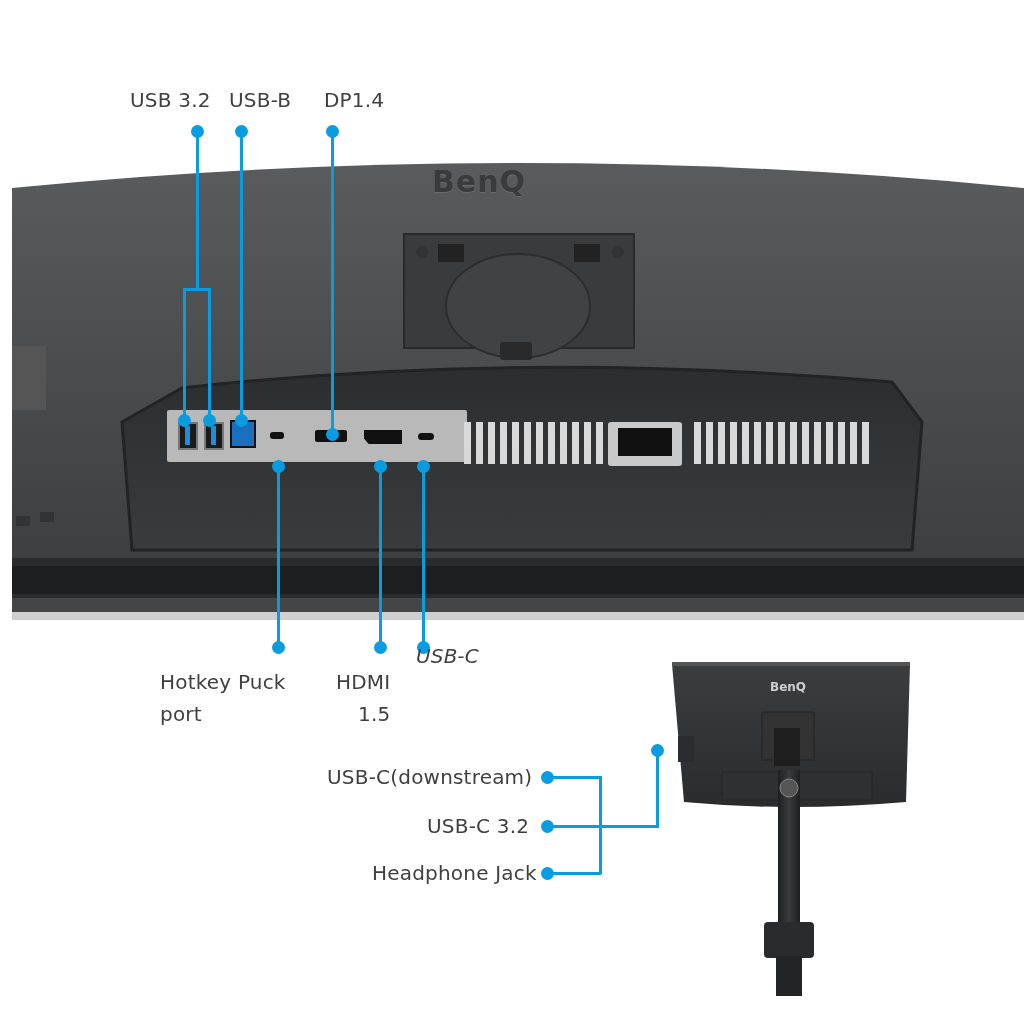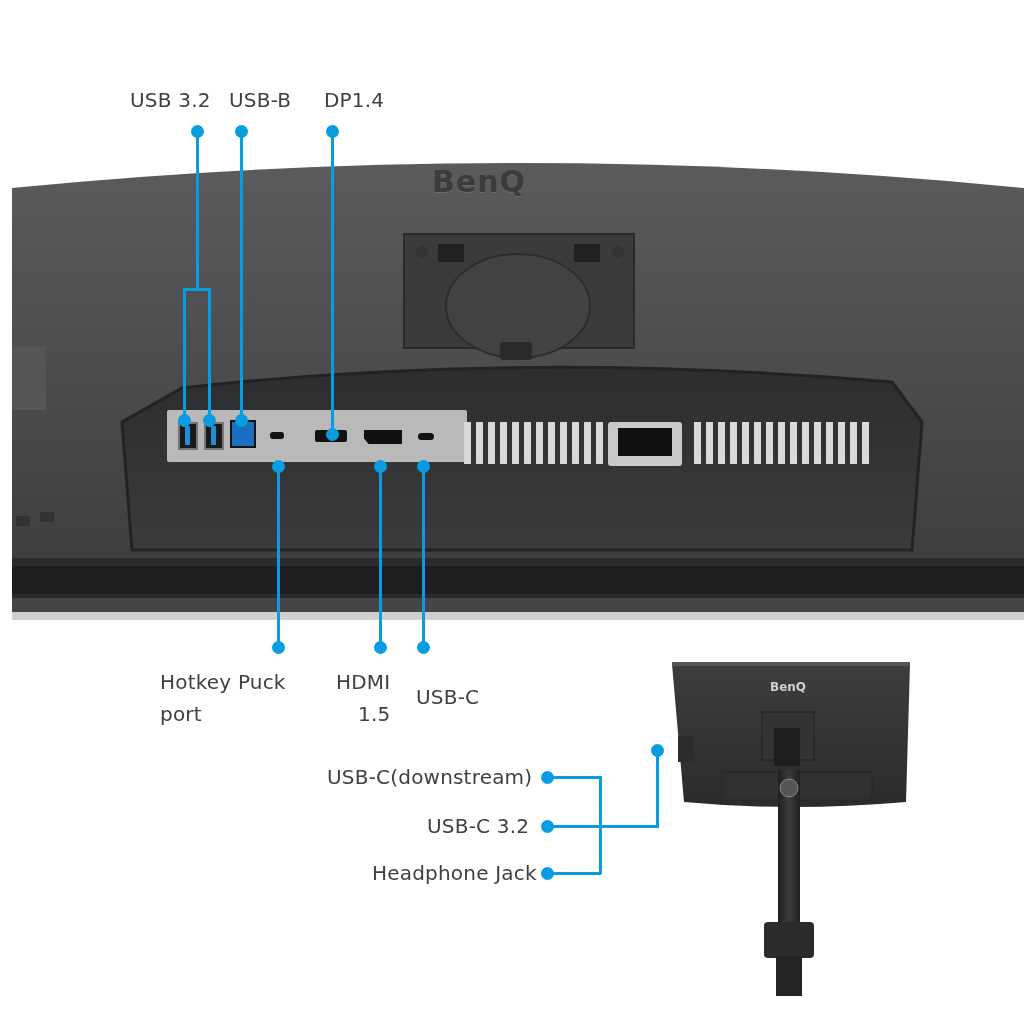--- a/index.html
+++ b/index.html
@@ -146,21 +146,21 @@
 <div class="dot" style="left:417px; top:641px;"></div>
 
 <div class="label" style="left:160px; top:666px; text-align:left; width:125px;">
   <div>Hotkey Puck</div>
   <div>port</div>
 </div>
 <div class="label" style="left:336px; top:666px;text-align:right;">
   <div>HDMI</div>
   <div>1.5</div>
 </div>
-<div class="label" style="left:416px; top:681px;">USB-C</div>
+<div class="label" style="left:416px; top:640px;font-style:italic;">USB-C</div>
 
 <div class="abs" style="left:660px; top:660px; width:260px; height:340px;">
   <svg width="260" height="340" viewBox="0 0 260 340">
     <defs>
       <linearGradient id="sm" x1="0" y1="0" x2="0" y2="1">
         <stop offset="0" stop-color="#3c3d3e"></stop>
           <stop offset="1" stop-color="#2a2b2c"></stop>
       </linearGradient>
       <linearGradient id="pole" x1="0" y1="0" x2="1" y2="0">
         <stop offset="0" stop-color="#1e1f20"></stop>

